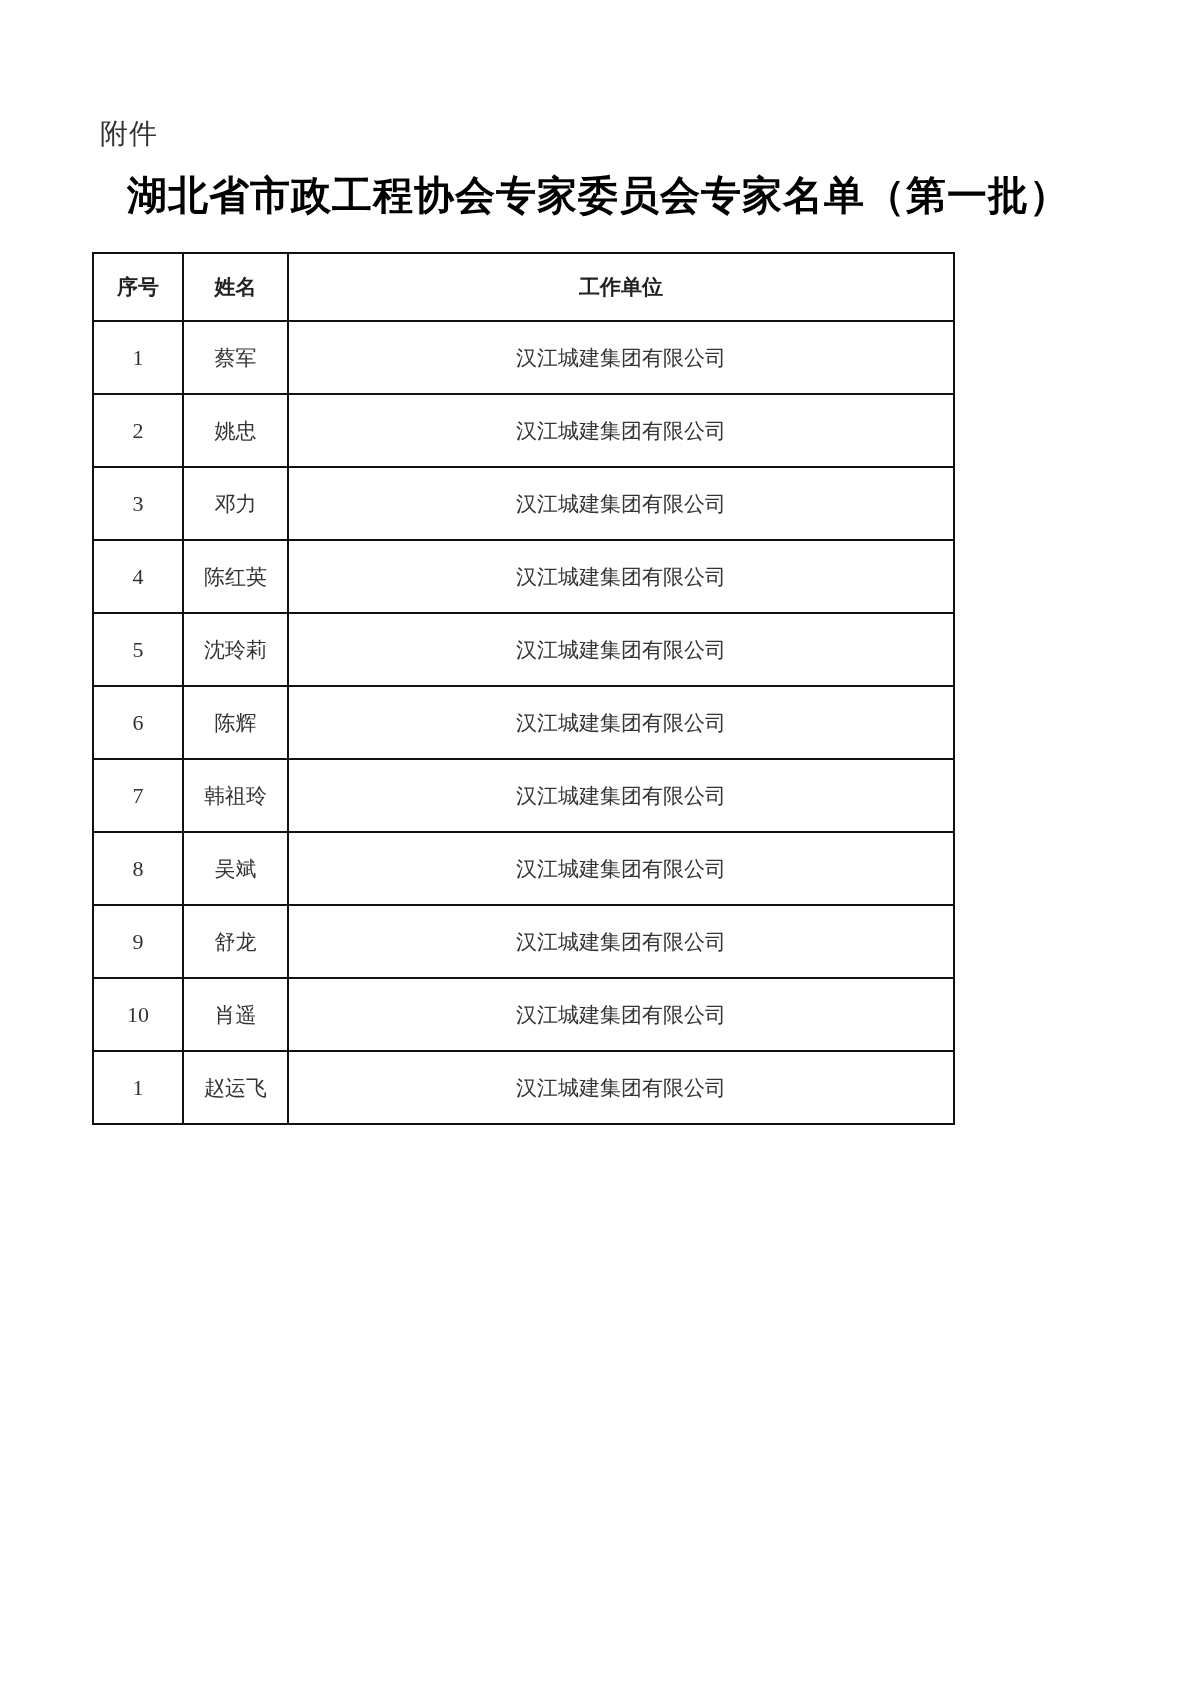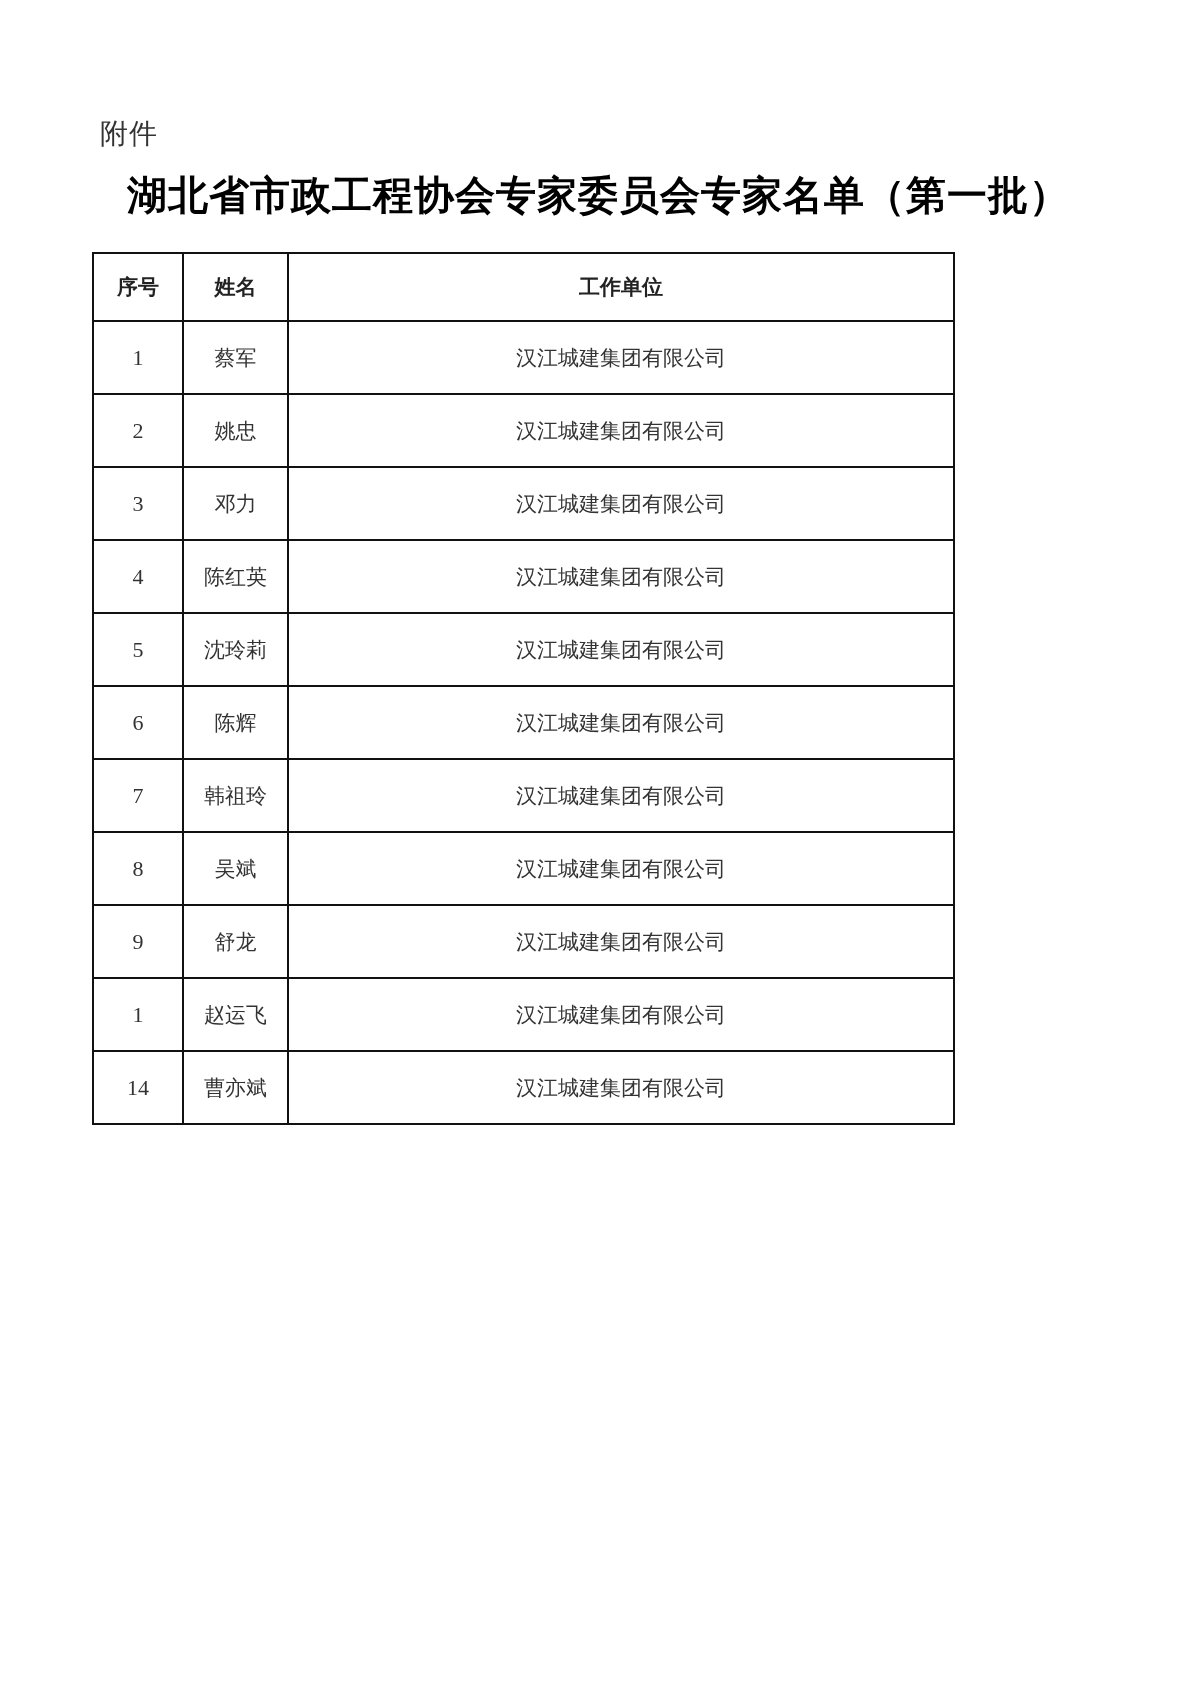--- a/index.html
+++ b/index.html
@@ -141,23 +141,23 @@
       <td class="col-no">8</td>
       <td class="col-name">吴斌</td>
       <td class="col-org">汉江城建集团有限公司</td>
     </tr>
     <tr>
       <td class="col-no">9</td>
       <td class="col-name">舒龙</td>
       <td class="col-org">汉江城建集团有限公司</td>
     </tr>
     <tr>
-      <td class="col-no">1</td>
-      <td class="col-name">赵运飞</td>
+      <td class="col-no">10</td>
+      <td class="col-name">肖遥</td>
       <td class="col-org">汉江城建集团有限公司</td>
     </tr>
     <tr>
-      <td class="col-no">14</td>
-      <td class="col-name">曹亦斌</td>
+      <td class="col-no">1</td>
+      <td class="col-name">赵运飞</td>
       <td class="col-org">汉江城建集团有限公司</td>
     </tr>
   </tbody>
 </table>
 
 </body></html>

